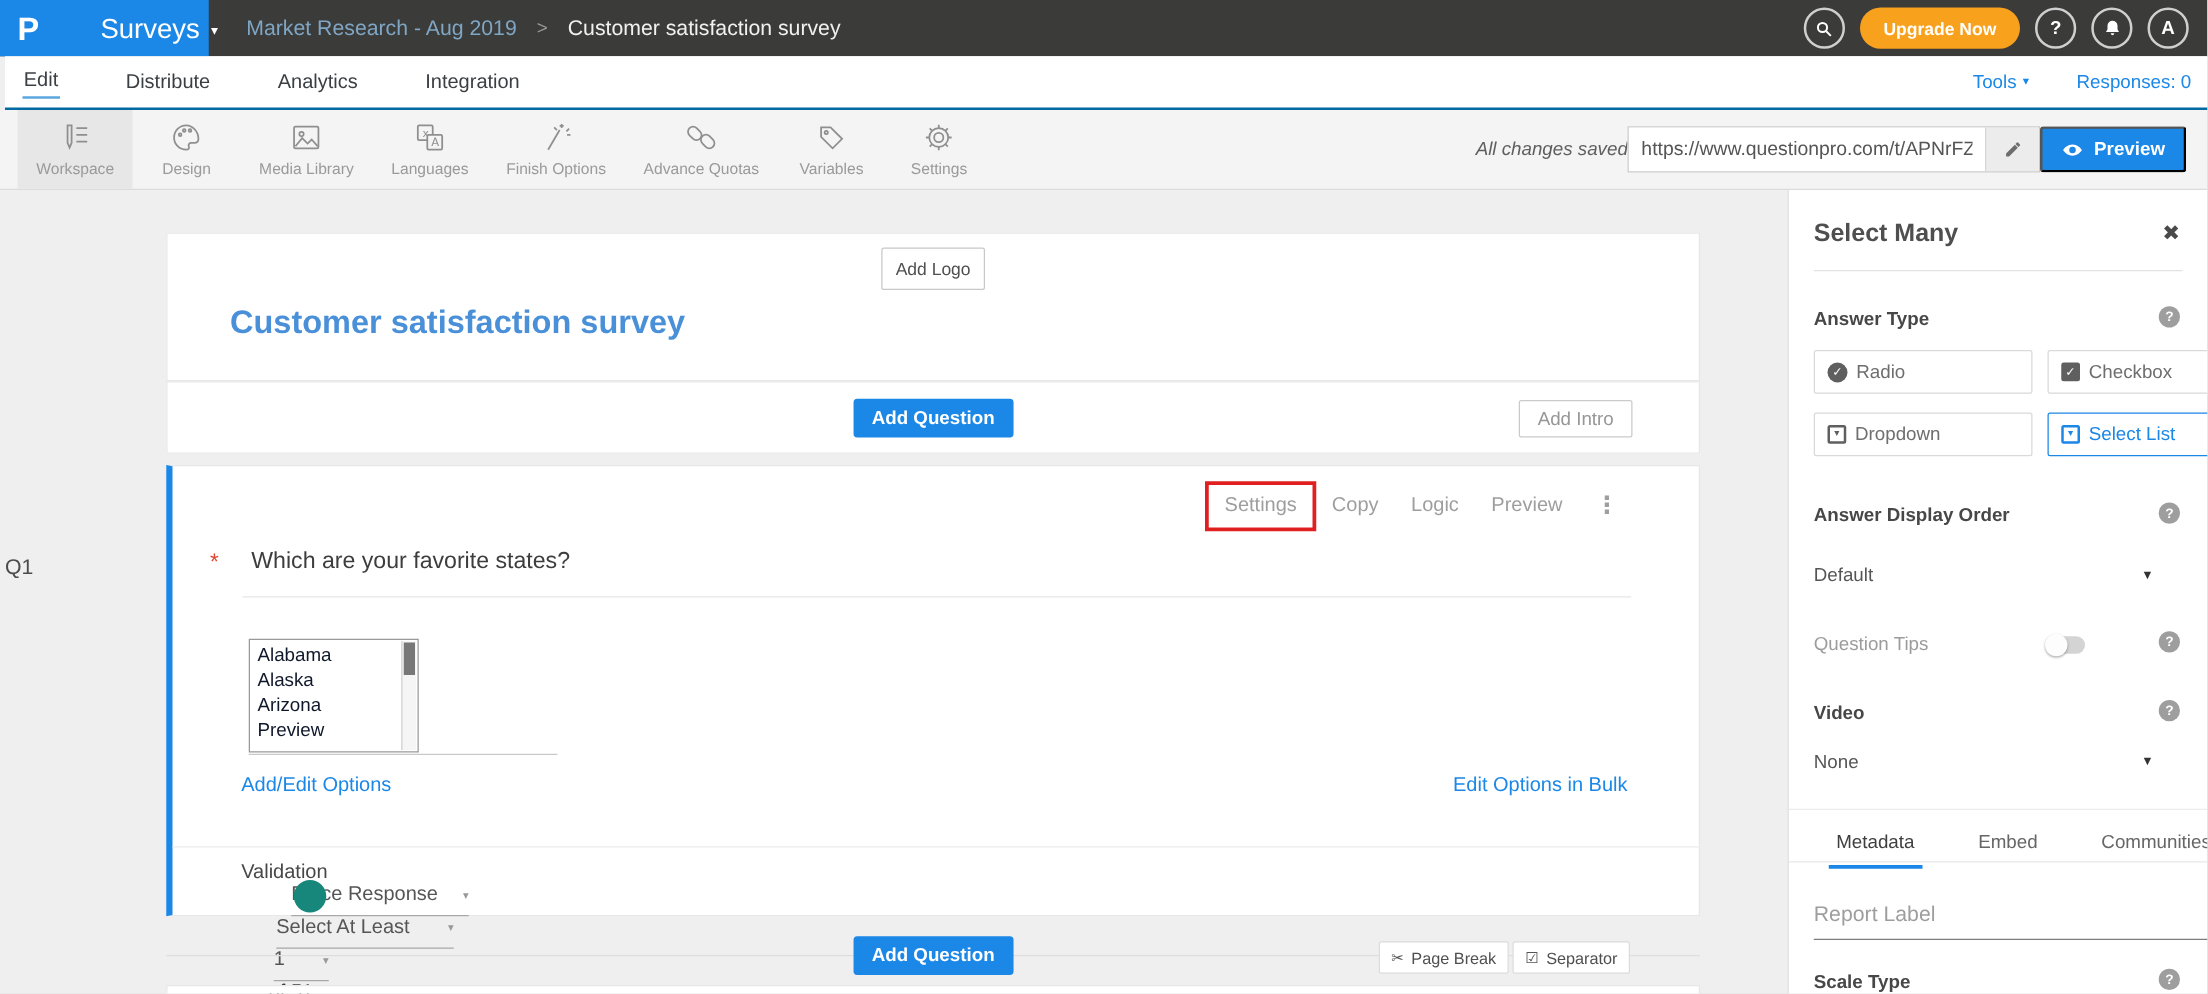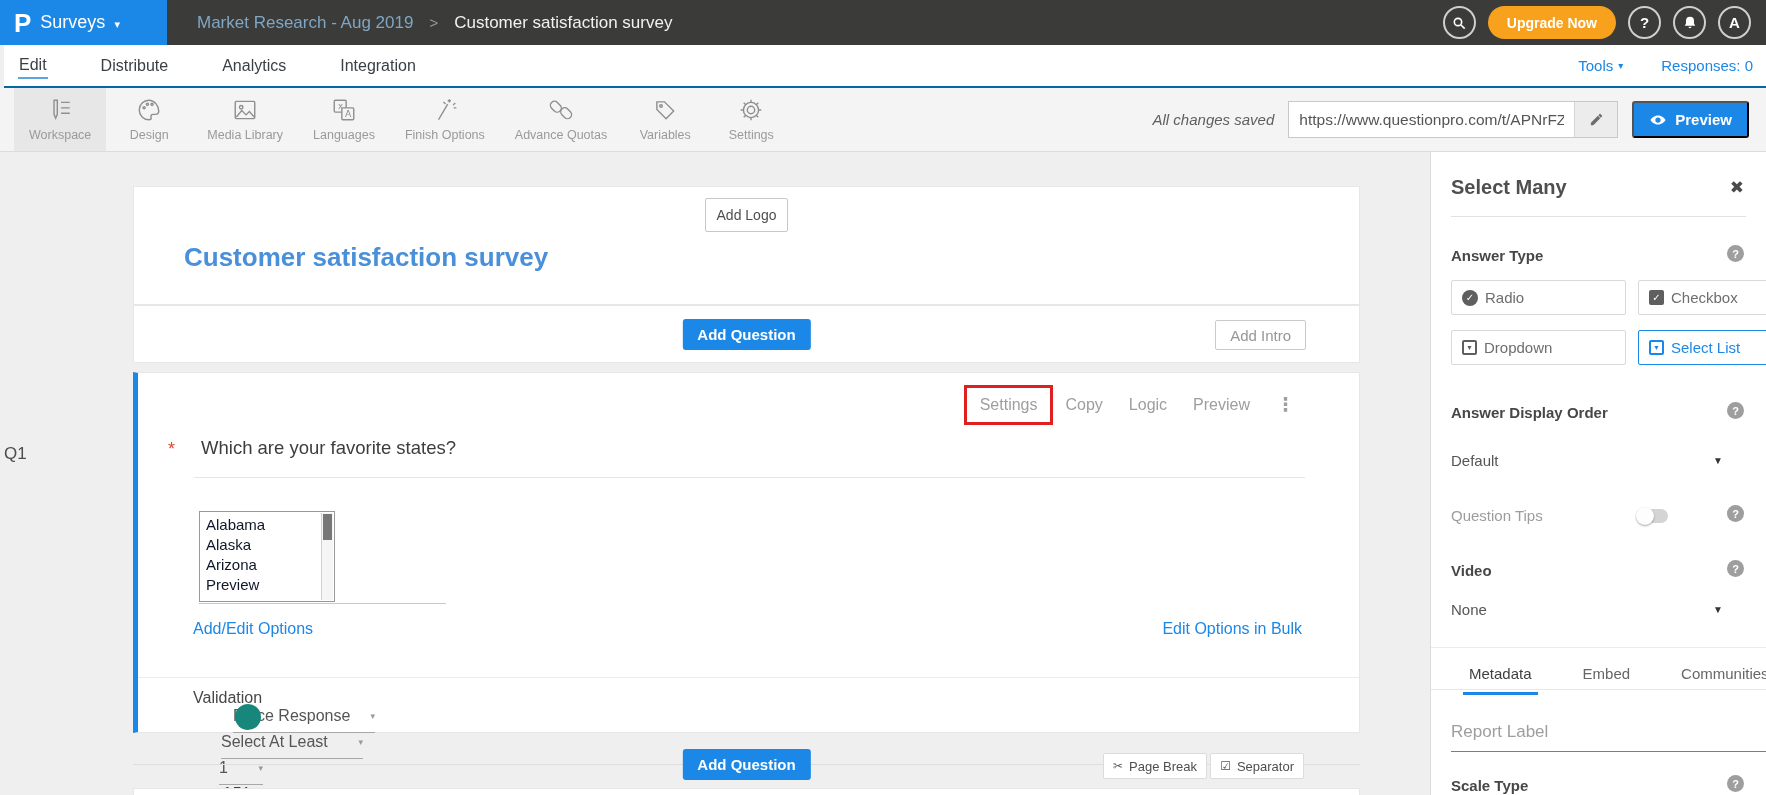--- a/index.html
+++ b/index.html
@@ -6,21 +6,21 @@
   html,body { background:#d8d8d8; }
   .app {
     position:relative; width:1766px; height:795px; overflow:hidden;
     background:#efeff0; font-family:"Liberation Sans","DejaVu Sans",sans-serif;
     color:#444;
   }
   
   .topbar { position:absolute; top:0; left:0; width:100%; height:45px; background:#3b3b39; display:flex; align-items:center; }
   .logo-area { width:167px; height:45px; background:#1b87e6; display:flex; align-items:center; padding-left:14px; gap:9px; }
   .logo { color:#fff; font-size:26px; font-weight:bold; line-height:1; }
-  .product { color:#fff; font-size:18px; }
+  .product { color:#fff; font-size:22px;margin-left:40px; }
   .logo-caret { color:#fff; font-size:11px; margin-top:3px; }
   .breadcrumb { display:flex; align-items:center; margin-left:30px; font-size:17px; }
   .bc-folder { color:#7fa6c4; }
   .bc-sep { color:#9a9a9a; margin:0 16px; font-size:15px; }
   .bc-current { color:#f1f1f1; }
   .topbar-right { margin-left:auto; margin-right:15px; display:flex; align-items:center; gap:12px; }
   .circle-btn { width:33px; height:33px; border:2px solid #cfcfcf; border-radius:50%; display:flex; align-items:center; justify-content:center; color:#fff; font-weight:bold; font-size:15px; flex:0 0 auto; }
   .upgrade-btn { height:33px; background:#f7a11d; border-radius:17px; color:#fff; font-weight:bold; font-size:14px; display:flex; align-items:center; padding:0 19px; }
   
   .tabbar { position:absolute; top:45px; left:4px; width:100%; height:43px; background:#fff; border-bottom:2px solid #0369a1; display:flex; align-items:center; padding-left:14px; }
@@ -30,21 +30,21 @@
   .tools { color:#1b87e6; font-size:15px; display:flex; align-items:center; gap:5px; }
   .tools .sm-caret { font-size:10px; }
   .responses { color:#1b87e6; font-size:15px; }
   
   .toolbar { position:absolute; top:88px; left:0; width:100%; height:64px; background:#f4f4f4; border-bottom:1px solid #dcdcdc; display:flex; align-items:stretch; }
   .tool { display:flex; flex-direction:column; align-items:center; justify-content:center; gap:5px; padding:0 15px; min-width:86px; }
   .tool:first-child { margin-left:14px; }
   .tool.active { background:#e7e7e7; }
   .tool-label { font-size:12.5px; color:#9a9a9a; white-space:nowrap; }
   .tool svg { width:26px; height:26px; stroke:#8f8f8f; fill:none; stroke-width:1.3; }
-  .toolbar-right { position:absolute; right:17px; top:0; height:100%; display:flex; align-items:center; gap:14px; }
+  .toolbar-right { position:absolute; right:17px; top:0; height:100%; display:flex; align-items:center; }
   .saved-status { font-style:italic; font-size:15px; color:#5f5f5f; }
   .url-box { width:330px; height:37px; background:#fff; border:1px solid #c9c9c9; display:flex; overflow:hidden; }
   .url-input { flex:1; min-width:0; border:none; outline:none; font-size:15.5px; color:#555; padding:0 10px; font-family:inherit; }
   .pencil-seg { width:43px; background:#ececec; border-left:1px solid #d5d5d5; display:flex; align-items:center; justify-content:center; }
   .preview-btn { height:37px; background:#1b87e6; border-radius:3px; color:#fff; font-size:15px; font-weight:bold; display:flex; align-items:center; gap:8px; padding:0 15px; }
   
   .workarea { position:absolute; top:152px; left:0; right:0; bottom:0; background:#efeff0; }
   .card { position:absolute; left:133px; width:1227px; background:#fff; border:1px solid #e7e7e7; }
   .q-number { position:absolute; left:4px; top:292px; font-size:17px; color:#4c4c4c; }
   

